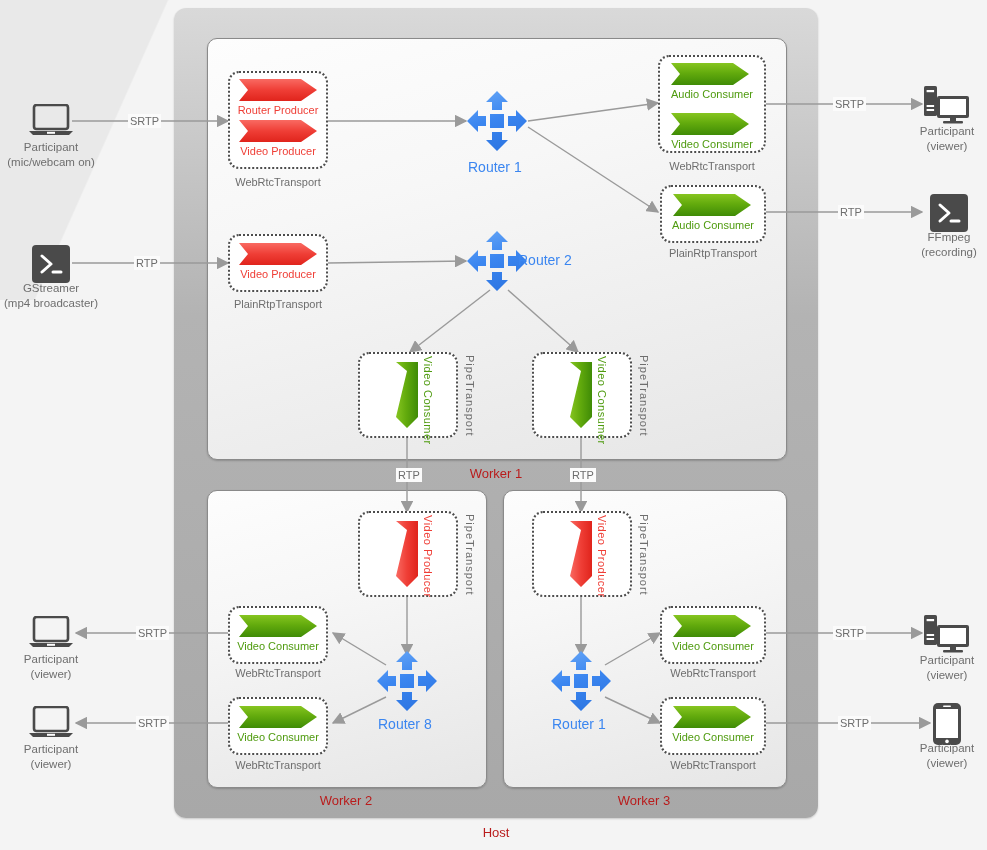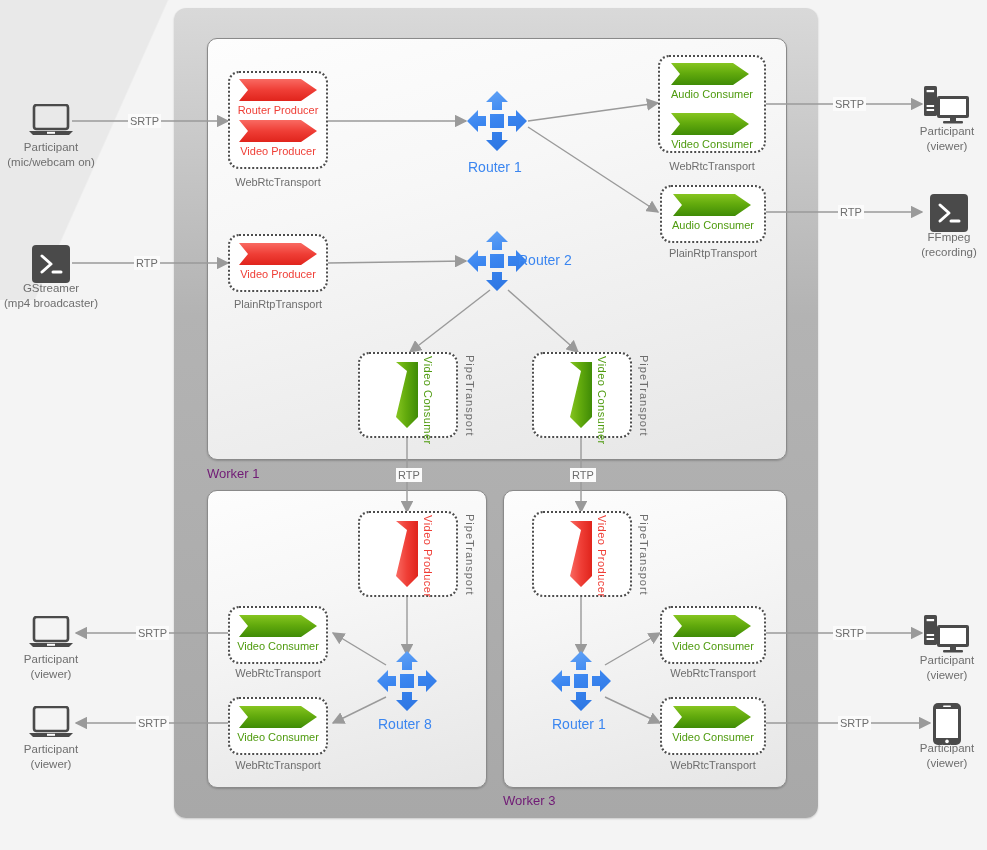--- a/index.html
+++ b/index.html
@@ -28,21 +28,22 @@
     position:absolute;border-radius:10px;
     background:linear-gradient(165deg,#fdfdfd 0%,#f7f7f7 35%,#e6e6e6 100%);
     border:1px solid #8a8a8a;
     box-shadow:0 1px 2px rgba(0,0,0,.2);
   }
   #worker1{left:207px;top:38px;width:578px;height:420px;}
   #worker2{left:207px;top:490px;width:278px;height:296px;}
   #worker3{left:503px;top:490px;width:282px;height:296px;}
 
   .container-label{
-    position:absolute;color:#701a75;font-size:13px;white-space:nowrap;
+    position:absolute;color:#b91c1c;font-size:13px;white-space:nowrap;
+    text-align:center;
   }
   #worker1-label{left:207px;top:466px;width:578px;}
   #worker2-label{left:207px;top:793px;width:278px;}
   #worker3-label{left:503px;top:793px;width:282px;}
   #host-label{left:174px;top:825px;width:644px;}
 
   
   .transport{
     position:absolute;border:2px dotted #4d4d4d;border-radius:11px;
     background:#fff;box-sizing:border-box;
@@ -93,21 +94,23 @@
 <div id="stage">
 
   <div id="corner-band"></div>
 
   <div class="host-box"></div>
   <div class="worker-box" id="worker1"></div>
   <div class="worker-box" id="worker2"></div>
   <div class="worker-box" id="worker3"></div>
 
   <div class="container-label" id="worker1-label">Worker 1</div>
+  <div class="container-label" id="worker2-label">Worker 2</div>
   <div class="container-label" id="worker3-label">Worker 3</div>
+  <div class="container-label" id="host-label">Host</div>
 
   <svg id="edges" viewBox="0 0 987 850">
     <defs>
       <marker id="ah" markerWidth="9" markerHeight="9" refX="8" refY="4.5" orient="auto">
         <path d="M0,0 L9,4.5 L0,9 z" fill="#9a9a9a"></path>
       </marker>
       <linearGradient id="gRed" x1="0" y1="0" x2="0" y2="1">
         <stop offset="0%" stop-color="#f96a62"></stop>
         <stop offset="50%" stop-color="#ef3e36"></stop>
         <stop offset="100%" stop-color="#e0241c"></stop>

